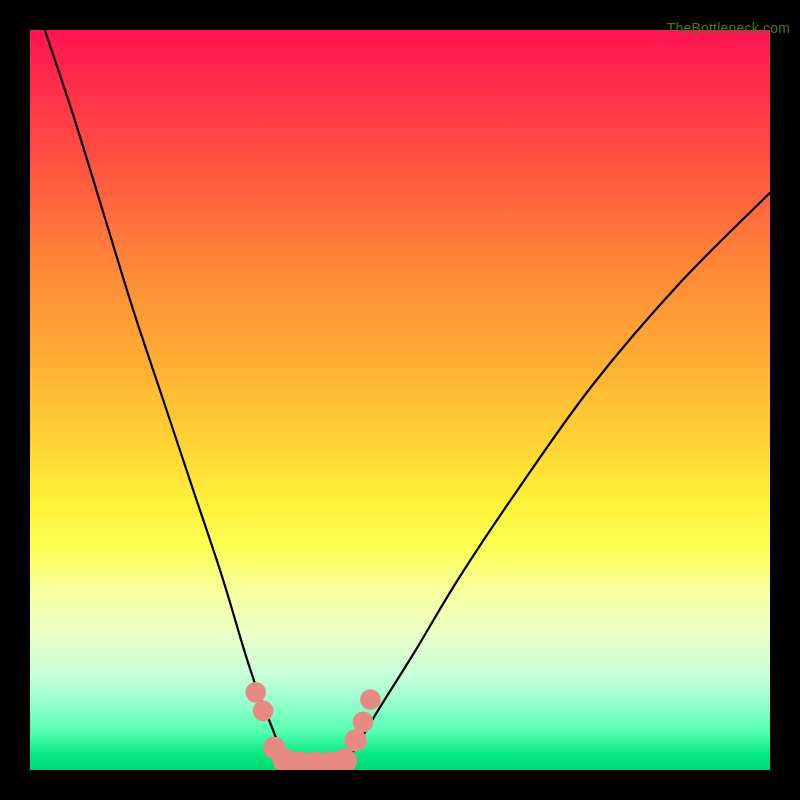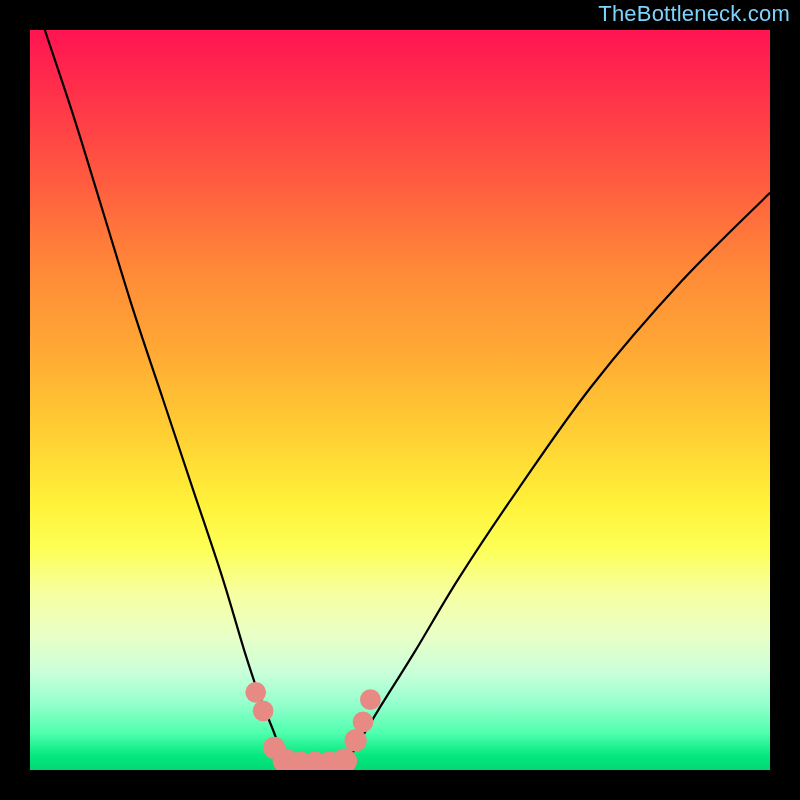--- a/index.html
+++ b/index.html
@@ -37,24 +37,24 @@
       #f7ffa0 76%,
       #e8ffc8 82%,
       #c8ffda 87%,
       #95ffcd 91%,
       #4fffae 95%,
       #06e880 98%,
       #00d873 100%);
   }
   .watermark {
     position: absolute;
-    top: 1px;
+    top: 20px;
     right: 10px;
-    color: #7dd3fc;
-    font-size: 22px;
+    color: #4d7c0f;
+    font-size: 14px;
     letter-spacing: 0.2px;
     font-weight: 400;
   }
   svg.overlay {
     position: absolute;
     top: 30px;
     left: 30px;
     width: 740px;
     height: 740px;
   }

